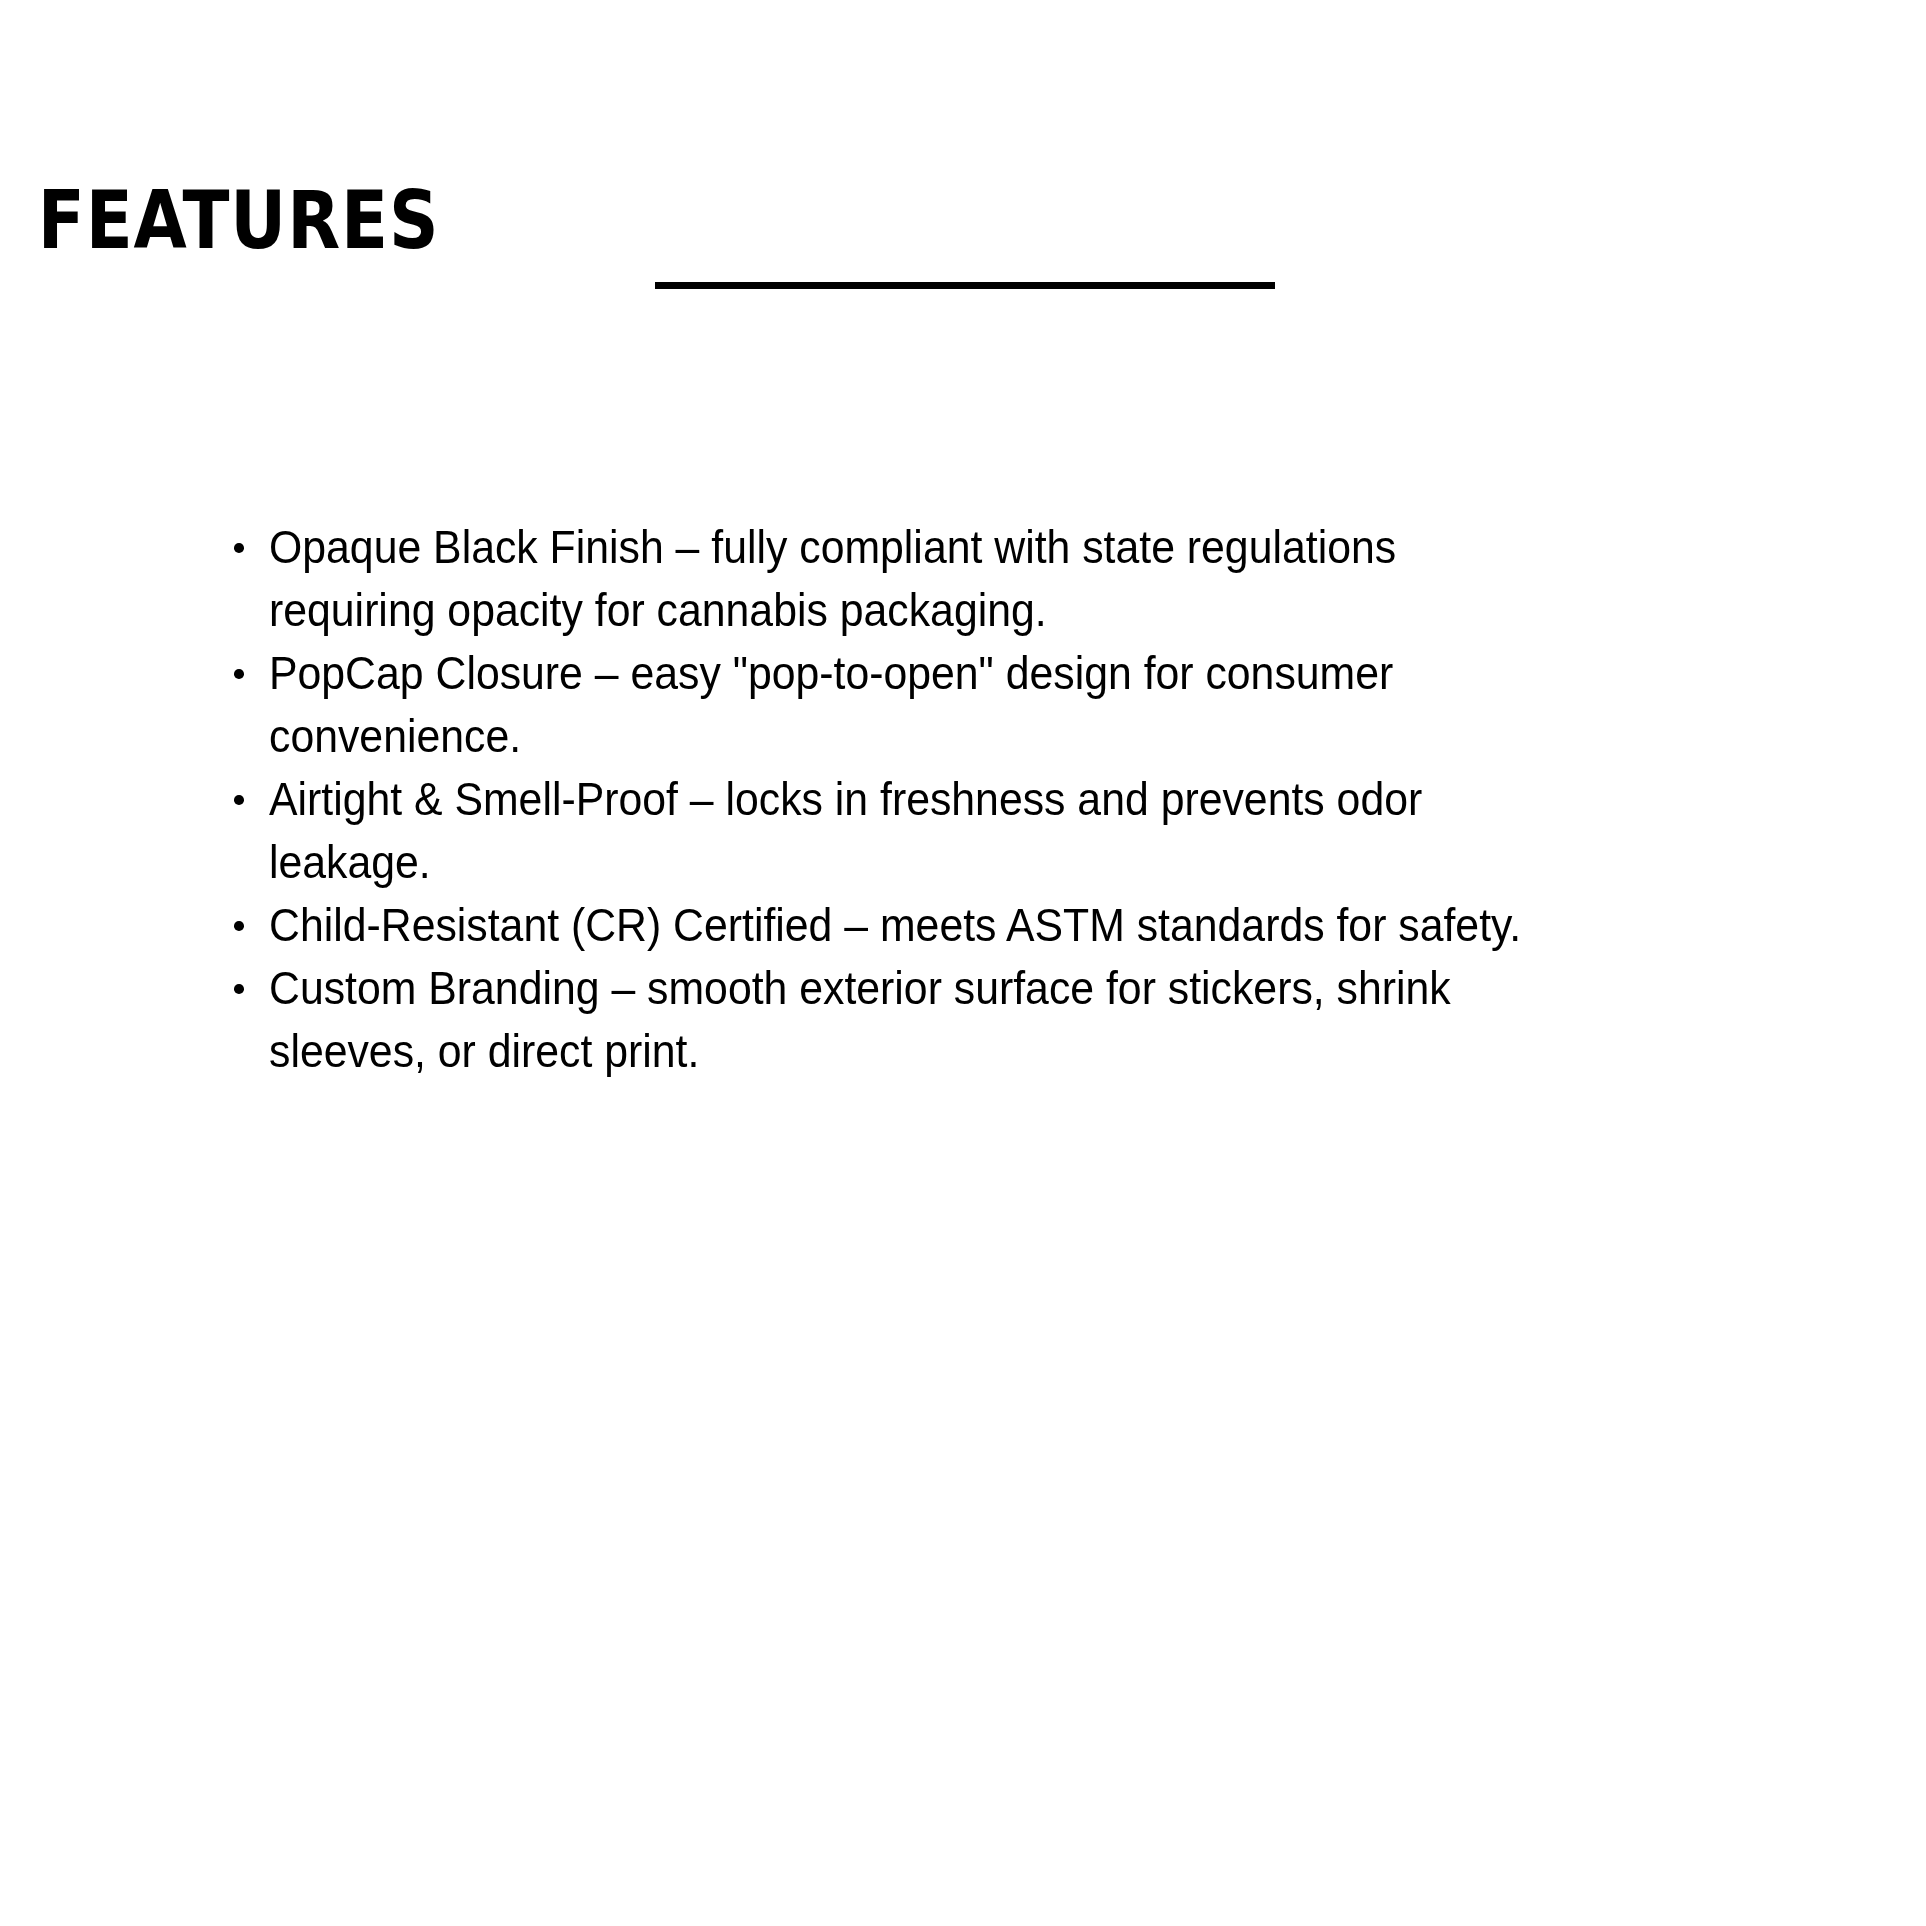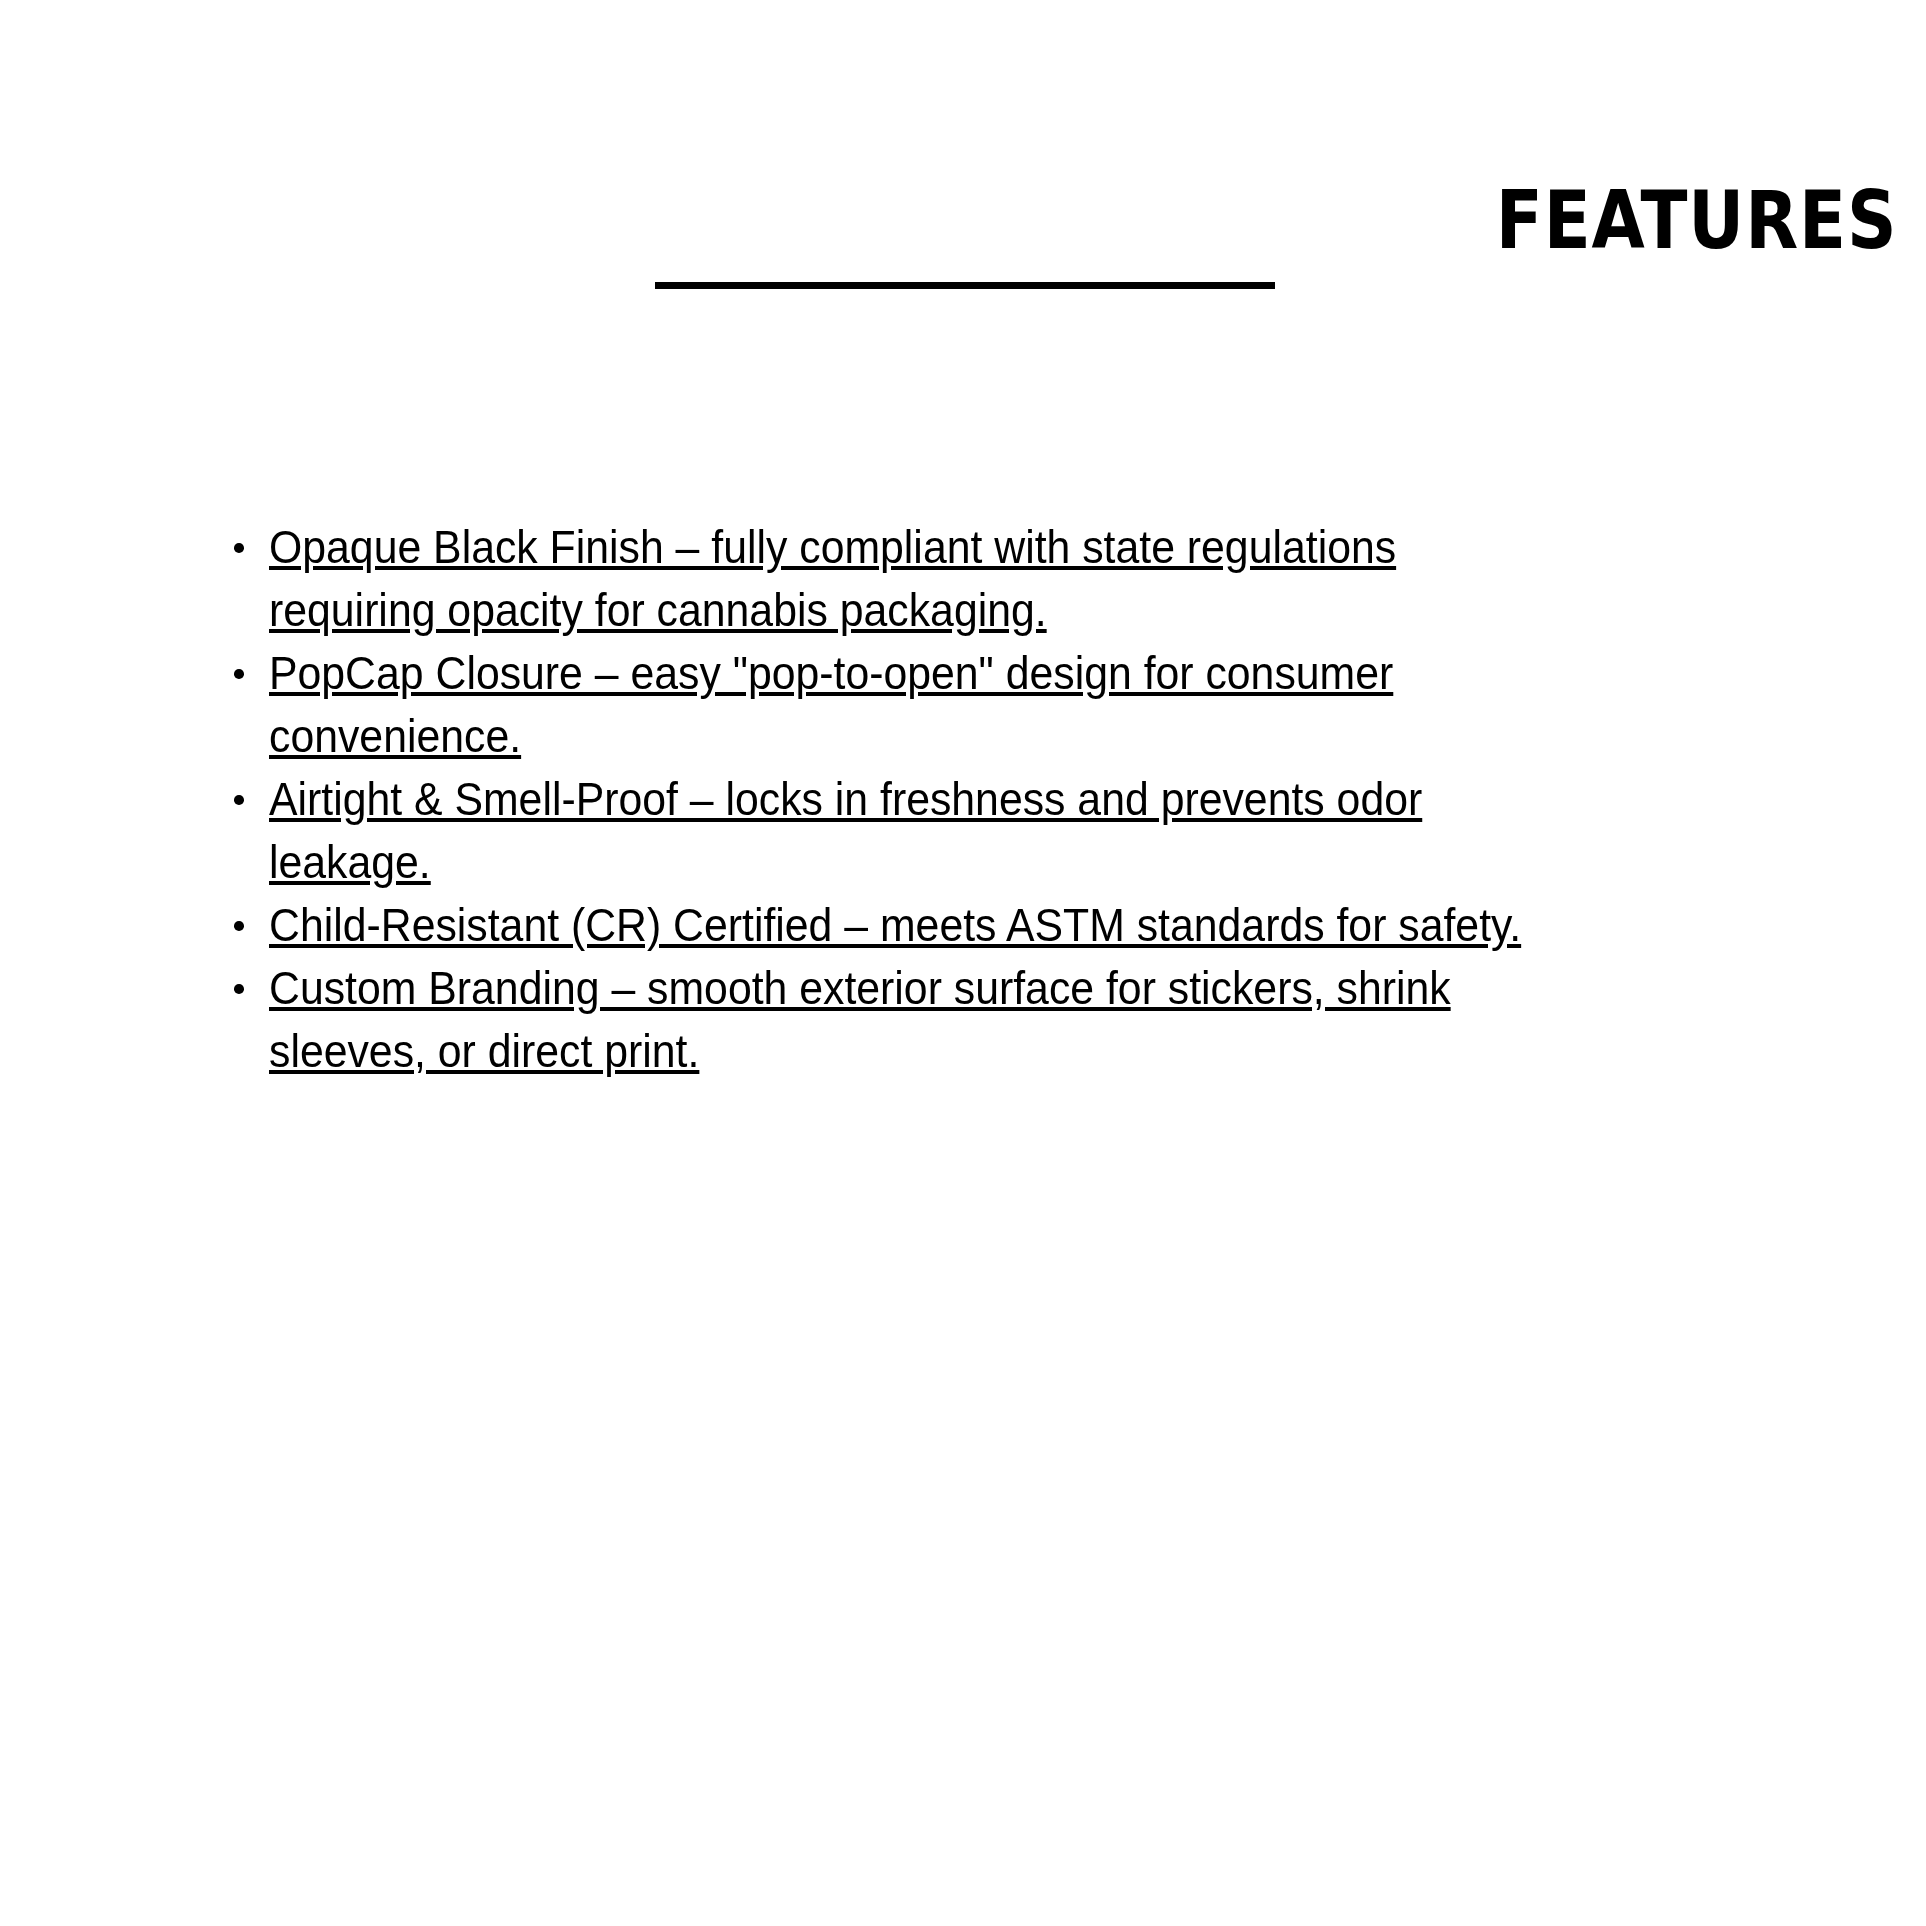--- a/index.html
+++ b/index.html
@@ -12,21 +12,21 @@
       height: 1926px;
       position: relative;
       overflow: hidden;
       color: #000000;
     }
     .heading-wrap {
       position: absolute;
       left: 0;
       top: 181px;
       width: 1926px;
-      text-align: right;
+      text-align: left;
     }
     .heading {
       display: inline-block;
       font-family: "DejaVu Sans", sans-serif;
       font-weight: bold;
       font-size: 80px;
       line-height: 80px;
       letter-spacing: 1.1px;
       transform: scaleX(0.86);
       margin: 0;
@@ -45,21 +45,20 @@
       position: absolute;
       left: 234px;
       top: 516px;
       width: 1484px;
       margin: 0;
       padding: 0;
       list-style: none;
       font-family: "Liberation Sans", sans-serif;
       font-size: 46px;
       line-height: 63px;
-      text-decoration: underline;
     }
     .feature-item {
       position: relative;
       padding-left: 35px;
       margin: 0;
     }
     .bullet {
       position: absolute;
       left: 0;
       top: 27px;

